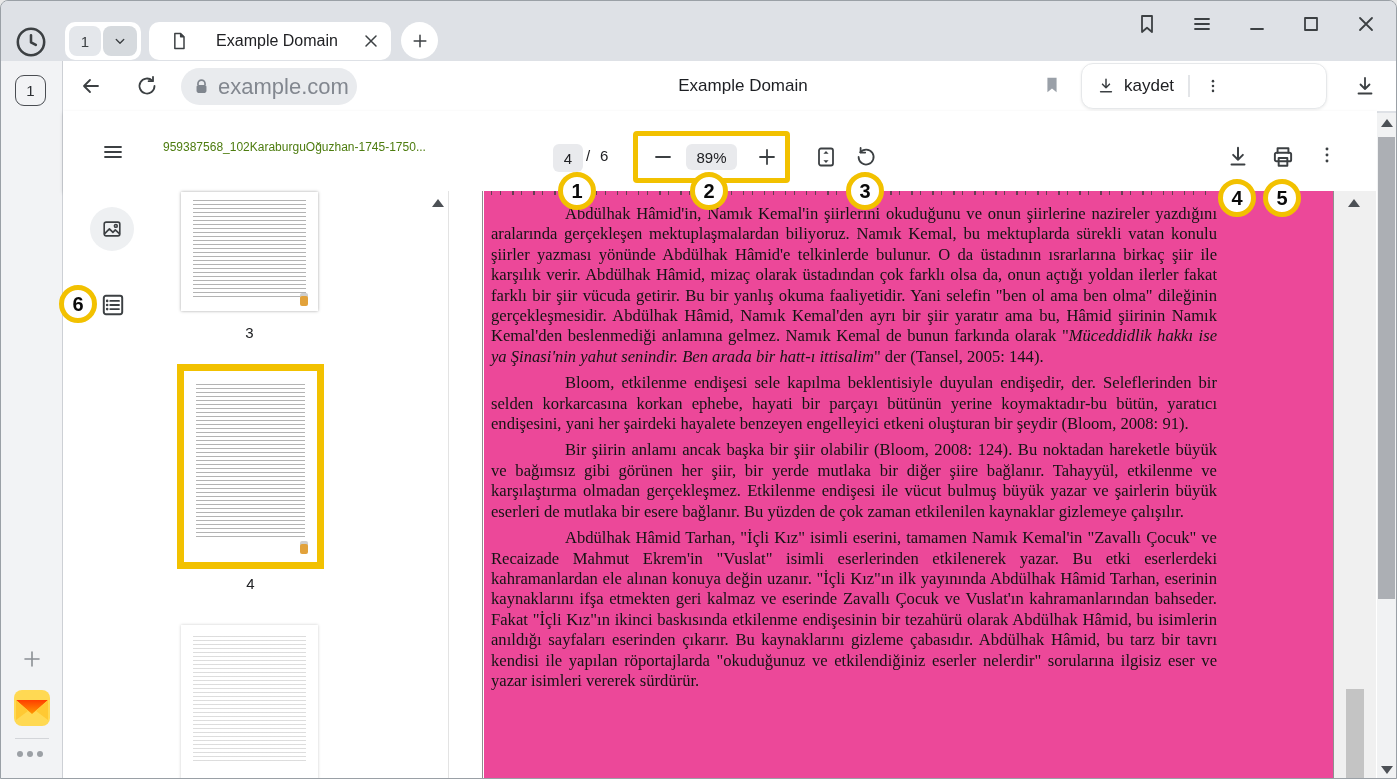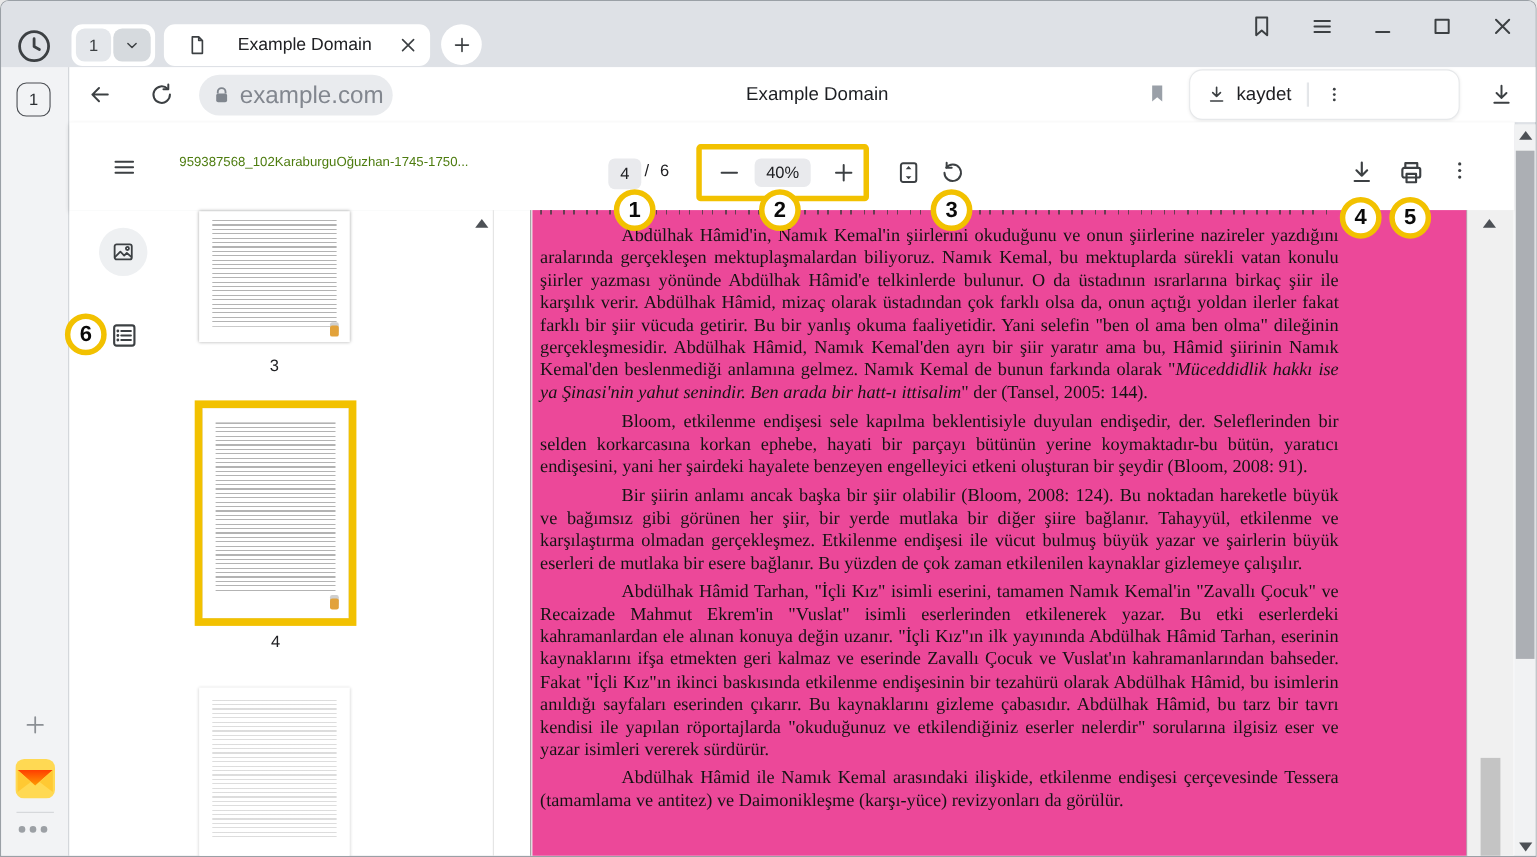--- a/index.html
+++ b/index.html
@@ -271,21 +271,21 @@
     </div>
     <div id="pdf-filename" class="abs">959387568_102KaraburguOğuzhan-1745-1750...</div>
     <input id="pdf-pagebox" class="abs" readonly="" value="4" style="">
     <span id="pdf-pagesep" class="abs">/</span>
     <span id="pdf-pagetotal" class="abs">6</span>
     <div id="zoom-out" class="abs">
       <svg width="24" height="24" viewBox="0 0 24 24">
           <path class="ic" d="M5 12h14"></path>
         </svg>
     </div>
-    <div id="zoom-pill" class="abs">40%</div>
+    <div id="zoom-pill" class="abs">89%</div>
     <div id="zoom-in" class="abs">
       <svg width="24" height="24" viewBox="0 0 24 24">
           <path class="ic" d="M12 5v14M5 12h14"></path>
         </svg>
     </div>
     <div id="fit-btn" class="abs">
       <svg width="24" height="24" viewBox="0 0 24 24">
           <rect class="ic" x="5" y="3.5" width="14" height="17" rx="2"></rect>
       <path d="M12 6l2.6 2.8H9.4zM12 18l-2.6-2.8h5.2z" fill="#3c4043"></path>
         </svg>
@@ -368,21 +368,20 @@
     <div id="vline2"></div>
     <div id="vline3"></div>
 
     <div id="doc">
       <div id="partial-line"></div>
       <div id="doc-inner">
         <p><span>Abdülhak Hâmid'in, Namık Kemal'in şiirlerini okuduğunu ve onun şiirlerine nazireler yazdığını aralarında gerçekleşen mektuplaşmalardan biliyoruz. Namık Kemal, bu mektuplarda sürekli vatan konulu şiirler yazması yönünde Abdülhak Hâmid'e telkinlerde bulunur. O da üstadının ısrarlarına birkaç şiir ile karşılık verir. Abdülhak Hâmid, mizaç olarak üstadından çok farklı olsa da, onun açtığı yoldan ilerler fakat farklı bir şiir vücuda getirir. Bu bir yanlış okuma faaliyetidir. Yani selefin "ben ol ama ben olma" dileğinin gerçekleşmesidir. Abdülhak Hâmid, Namık Kemal'den ayrı bir şiir yaratır ama bu, Hâmid şiirinin Namık Kemal'den beslenmediği anlamına gelmez. Namık Kemal de bunun farkında olarak "</span><i>Müceddidlik hakkı ise ya Şinasi'nin yahut senindir. Ben arada bir hatt-ı ittisalim</i><span>" der (Tansel, 2005: 144).</span></p>
         <p>Bloom, etkilenme endişesi sele kapılma beklentisiyle duyulan endişedir, der. Seleflerinden bir selden korkarcasına korkan ephebe, hayati bir parçayı bütünün yerine koymaktadır-bu bütün, yaratıcı endişesini, yani her şairdeki hayalete benzeyen engelleyici etkeni oluşturan bir şeydir (Bloom, 2008: 91).</p>
         <p>Bir şiirin anlamı ancak başka bir şiir olabilir (Bloom, 2008: 124). Bu noktadan hareketle büyük ve bağımsız gibi görünen her şiir, bir yerde mutlaka bir diğer şiire bağlanır. Tahayyül, etkilenme ve karşılaştırma olmadan gerçekleşmez. Etkilenme endişesi ile vücut bulmuş büyük yazar ve şairlerin büyük eserleri de mutlaka bir esere bağlanır. Bu yüzden de çok zaman etkilenilen kaynaklar gizlemeye çalışılır.</p>
         <p>Abdülhak Hâmid Tarhan, "İçli Kız" isimli eserini, tamamen Namık Kemal'in "Zavallı Çocuk" ve Recaizade Mahmut Ekrem'in "Vuslat" isimli eserlerinden etkilenerek yazar. Bu etki eserlerdeki kahramanlardan ele alınan konuya değin uzanır. "İçli Kız"ın ilk yayınında Abdülhak Hâmid Tarhan, eserinin kaynaklarını ifşa etmekten geri kalmaz ve eserinde Zavallı Çocuk ve Vuslat'ın kahramanlarından bahseder. Fakat "İçli Kız"ın ikinci baskısında etkilenme endişesinin bir tezahürü olarak Abdülhak Hâmid, bu isimlerin anıldığı sayfaları eserinden çıkarır. Bu kaynaklarını gizleme çabasıdır. Abdülhak Hâmid, bu tarz bir tavrı kendisi ile yapılan röportajlarda "okuduğunuz ve etkilendiğiniz eserler nelerdir" sorularına ilgisiz eser ve yazar isimleri vererek sürdürür.</p>
-        <p>Abdülhak Hâmid ile Namık Kemal arasındaki ilişkide, etkilenme endişesi çerçevesinde Tessera (tamamlama ve antitez) ve Daimonikleşme (karşı-yüce) revizyonları da görülür.</p>
       </div>
     </div>
 
     <div id="pdf-scroll">
       <div id="pdf-scroll-up">
           <div class="tri-up"></div>
         </div>
       <div id="pdf-scroll-thumb"></div>
     </div>
   </div>

